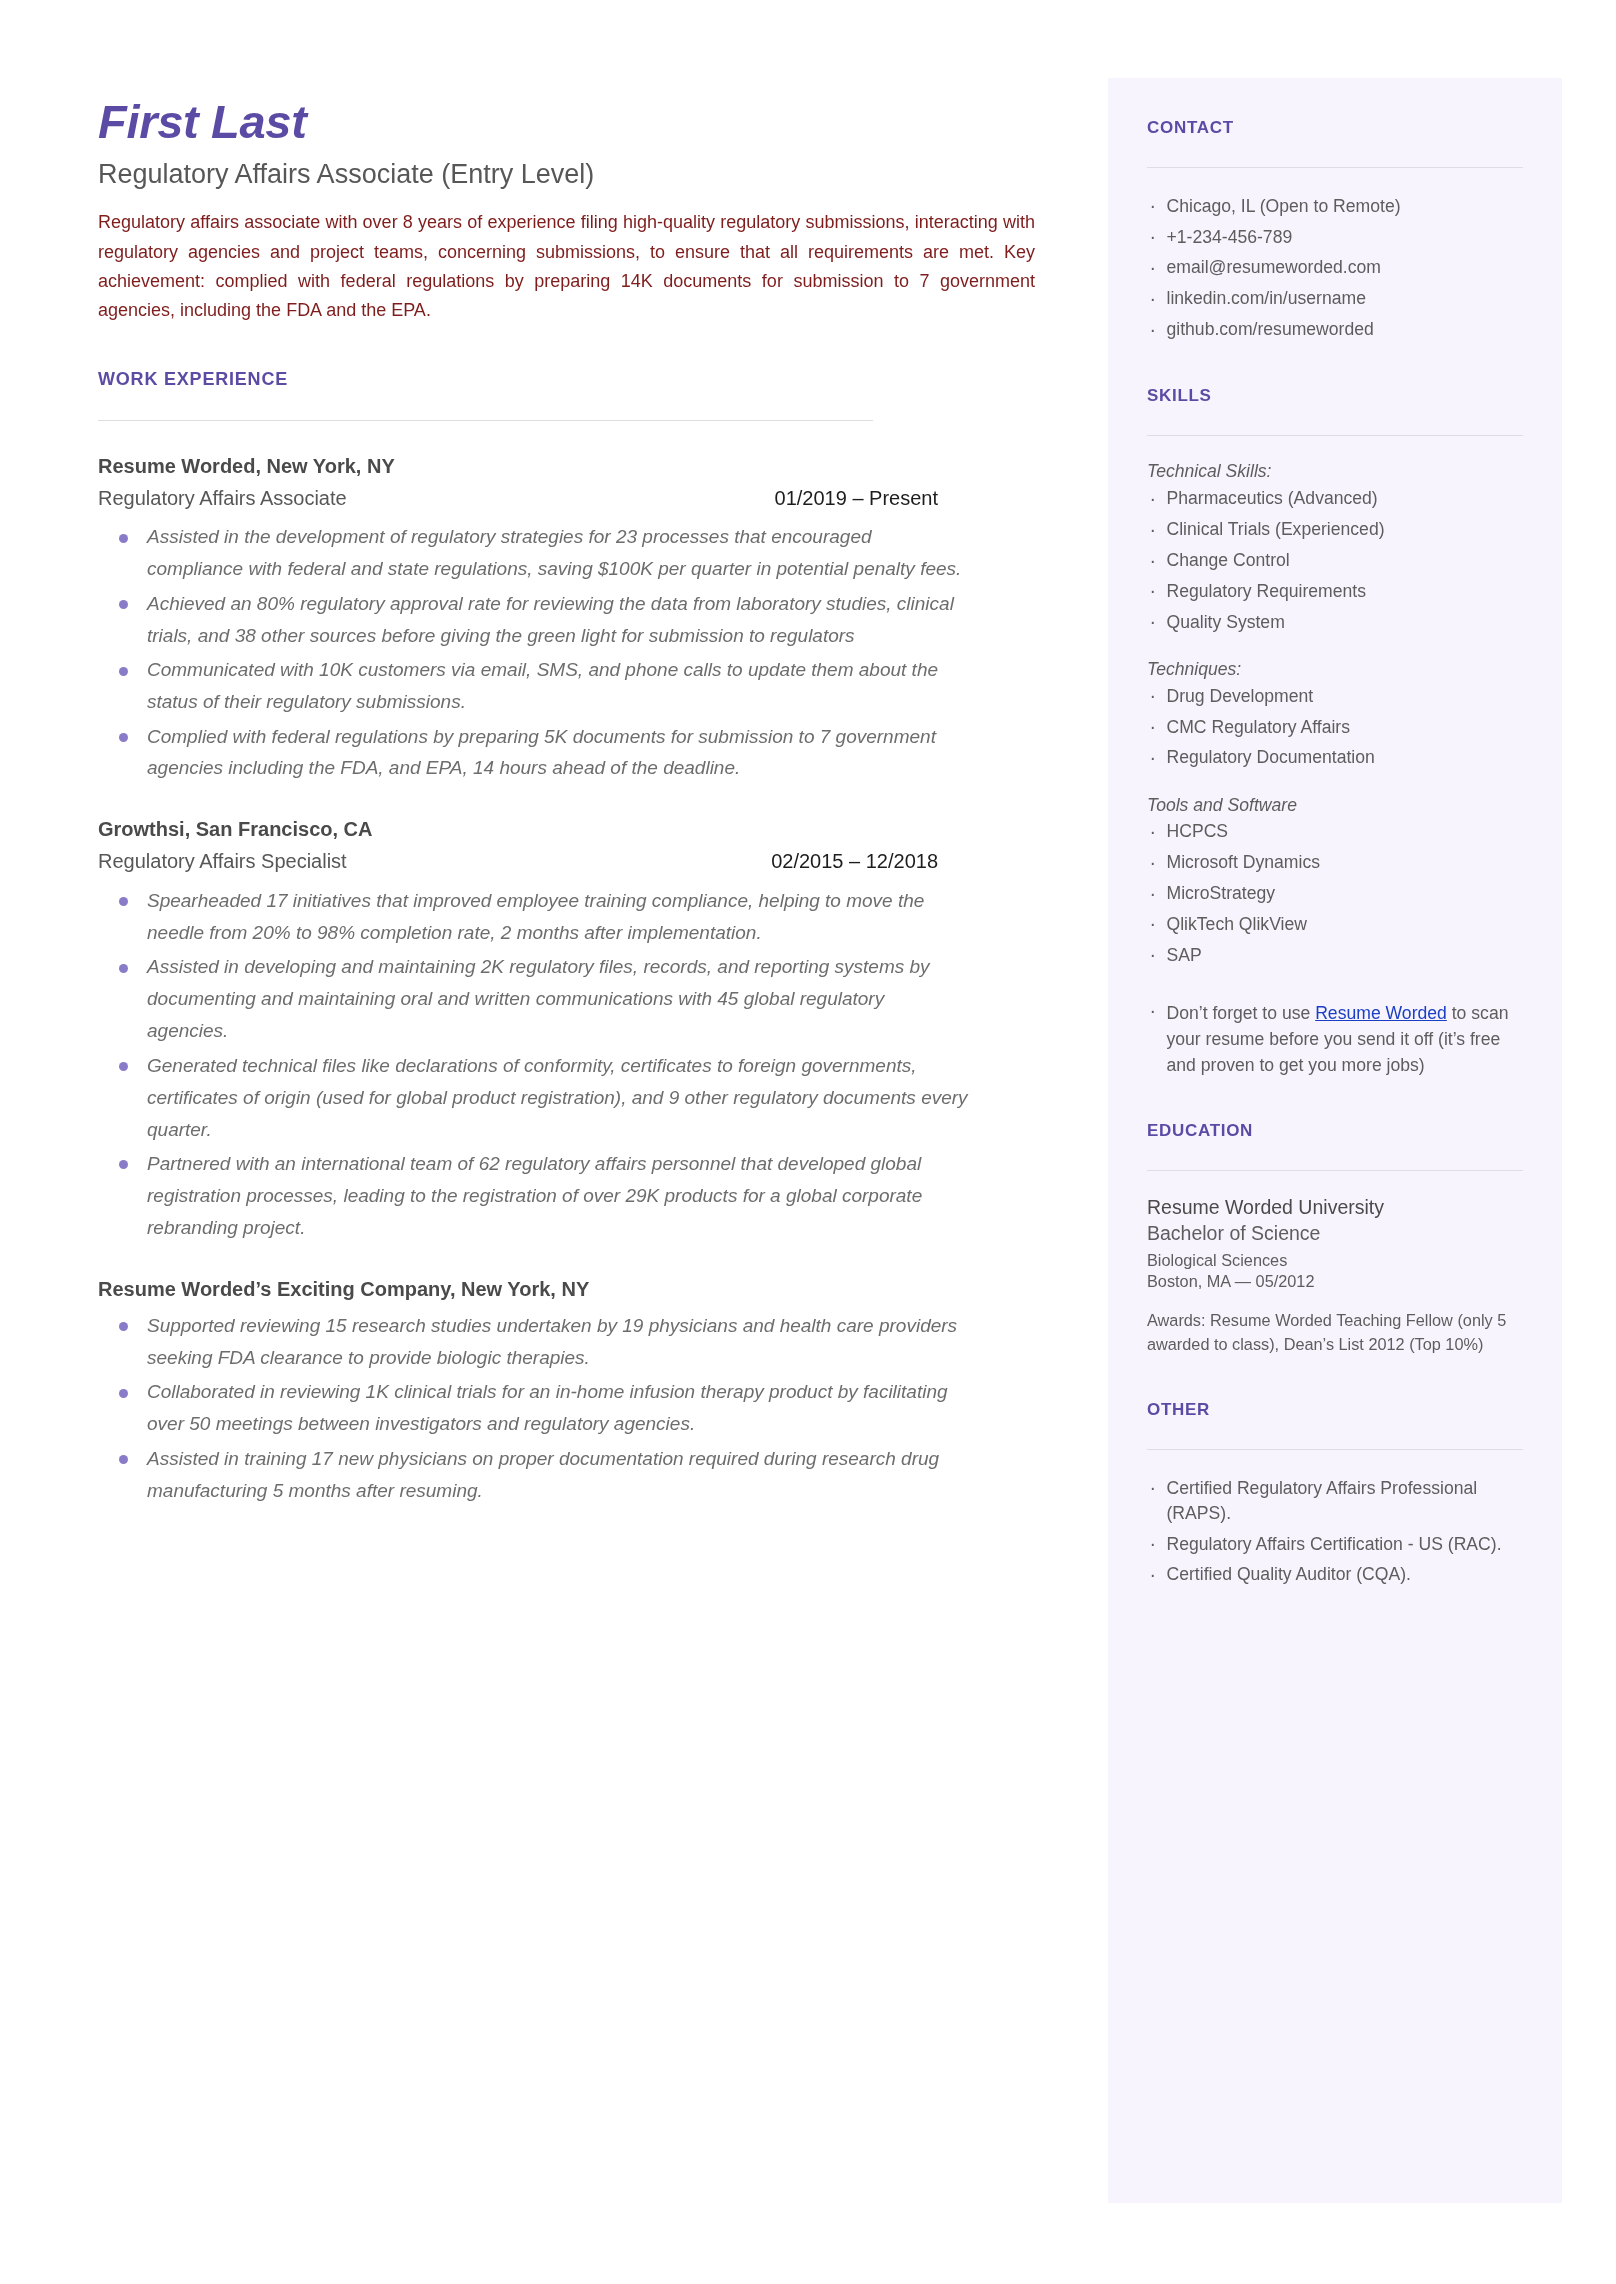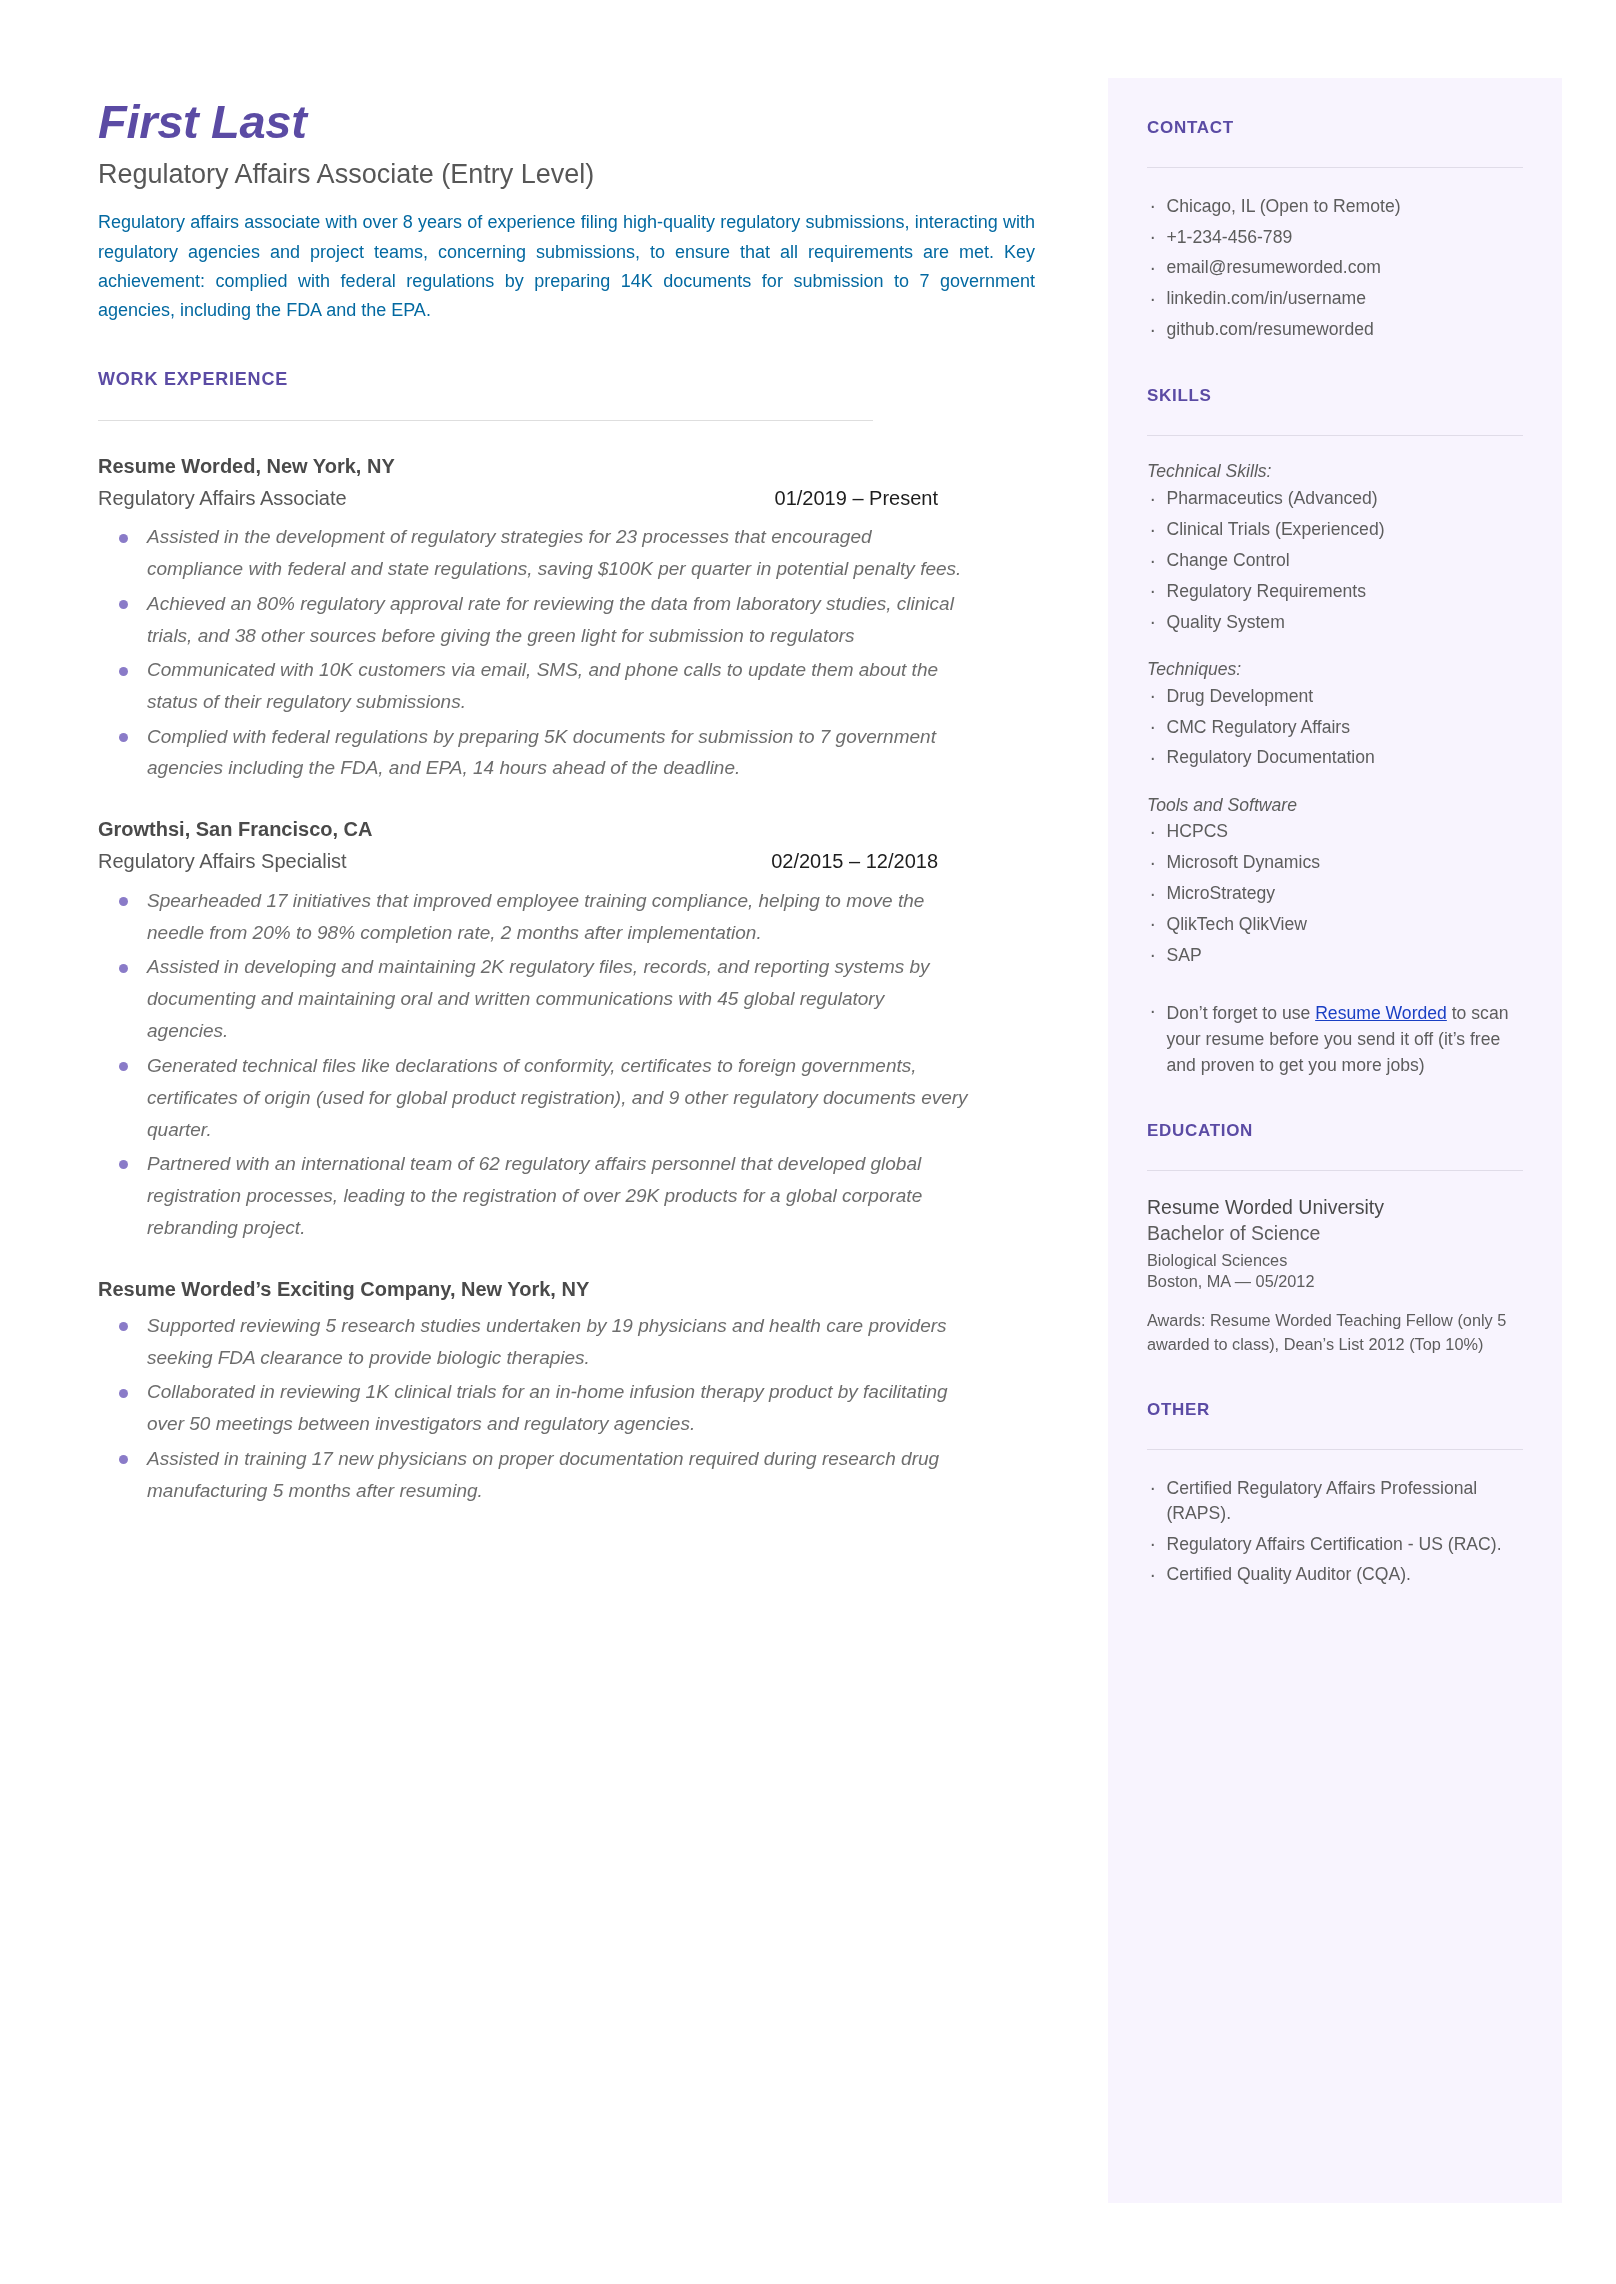--- a/index.html
+++ b/index.html
@@ -43,21 +43,21 @@
     font-size: 27px;
     font-weight: 400;
     color: #575757;
     line-height: 1.15;
     margin: 0 0 18px 0;
   }
 
   .summary {
     font-size: 18px;
     line-height: 1.62;
-    color: #0369a1;
+    color: #7f1d1d;
     text-align: justify;
     margin: 0;
     width: 937px;
   }
 
   .section-head {
     font-size: 18px;
     font-weight: 700;
     letter-spacing: 0.8px;
     color: #5b4ba4;
@@ -268,21 +268,21 @@
         <li>Spearheaded 17 initiatives that improved employee training compliance, helping to move the needle from 20% to 98% completion rate, 2 months after implementation.</li>
         <li>Assisted in developing and maintaining 2K regulatory files, records, and reporting systems by documenting and maintaining oral and written communications with 45 global regulatory agencies.</li>
         <li>Generated technical files like declarations of conformity, certificates to foreign governments, certificates of origin (used for global product registration), and 9 other regulatory documents every quarter.</li>
         <li>Partnered with an international team of 62 regulatory affairs personnel that developed global registration processes, leading to the registration of over 29K products for a global corporate rebranding project.</li>
       </ul>
     </div>
 
     <div class="job">
       <div class="job-company">Resume Worded’s Exciting Company, New York, NY</div>
       <ul class="bullets">
-        <li>Supported reviewing 5 research studies undertaken by 19 physicians and health care providers seeking FDA clearance to provide biologic therapies.</li>
+        <li>Supported reviewing 15 research studies undertaken by 19 physicians and health care providers seeking FDA clearance to provide biologic therapies.</li>
         <li>Collaborated in reviewing 1K clinical trials for an in-home infusion therapy product by facilitating over 50 meetings between investigators and regulatory agencies.</li>
         <li>Assisted in training 17 new physicians on proper documentation required during research drug manufacturing 5 months after resuming.</li>
       </ul>
     </div>
 
   </div>
 
   <div class="sidebar">
 
     <div class="sb-head">CONTACT</div>

